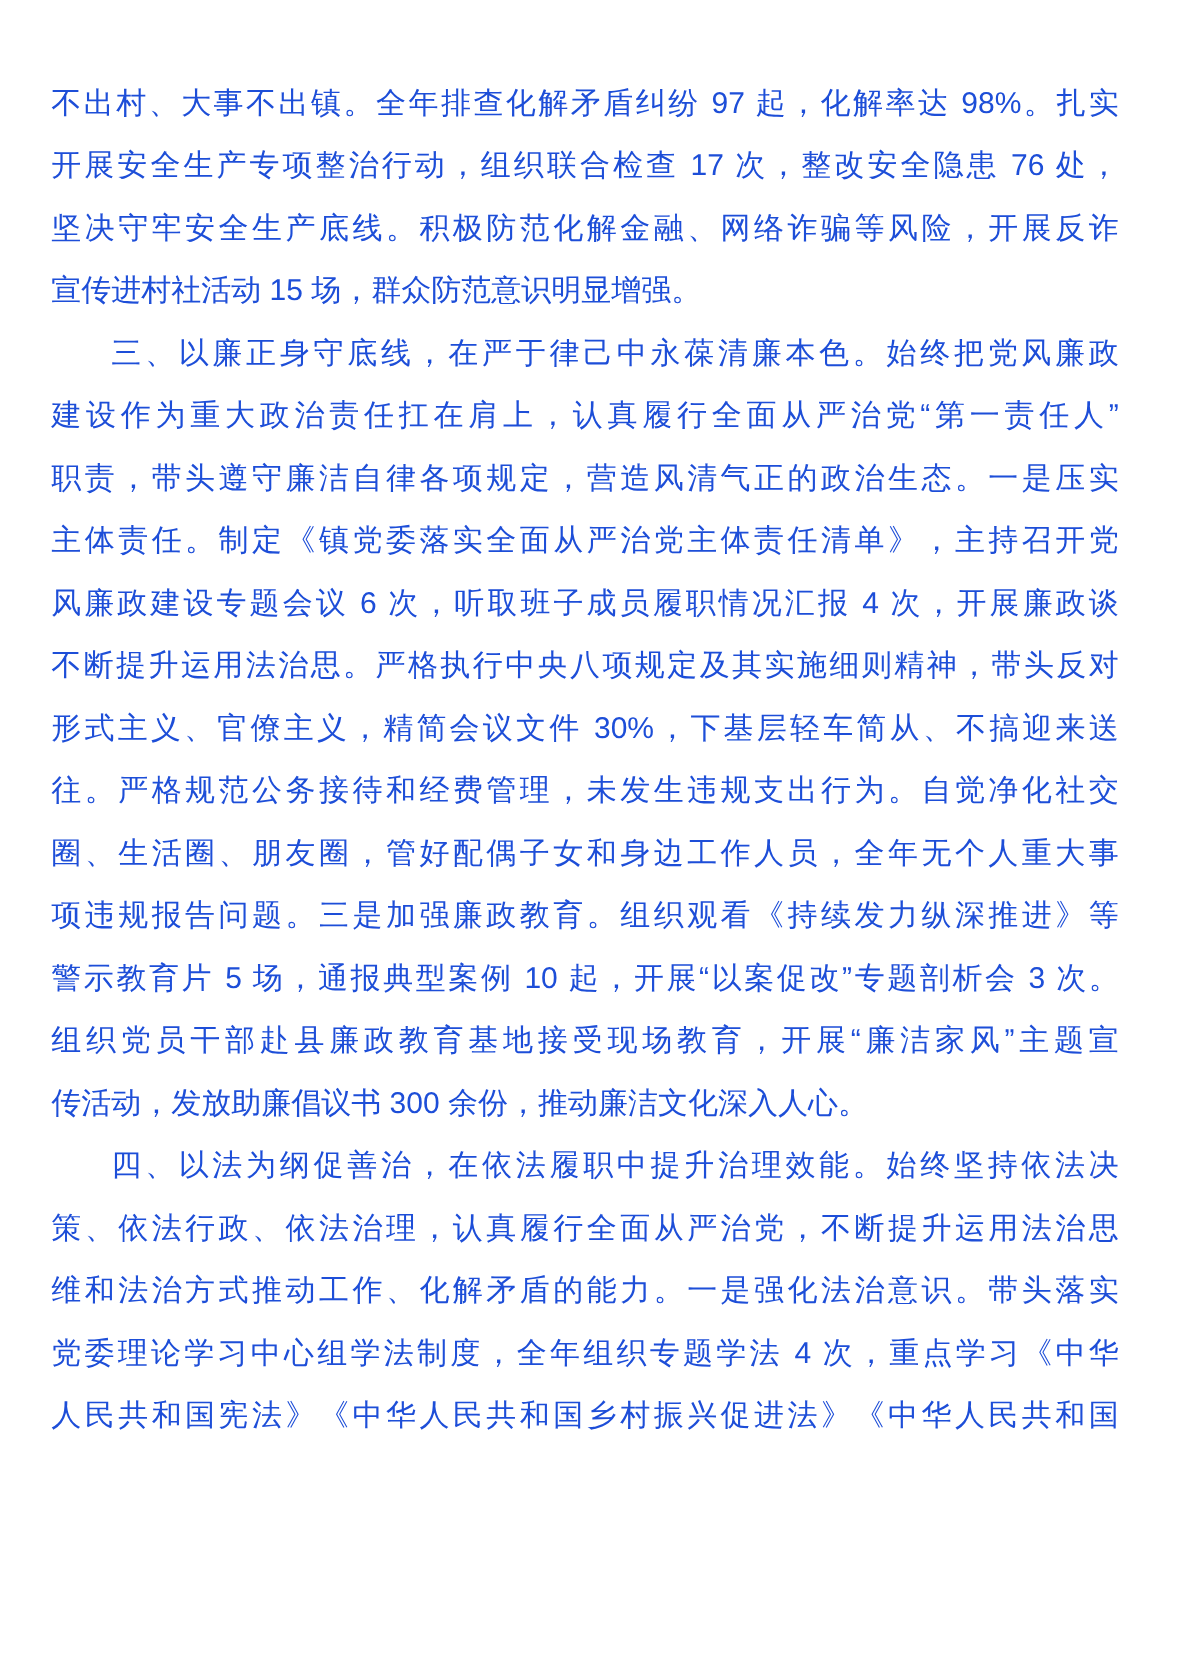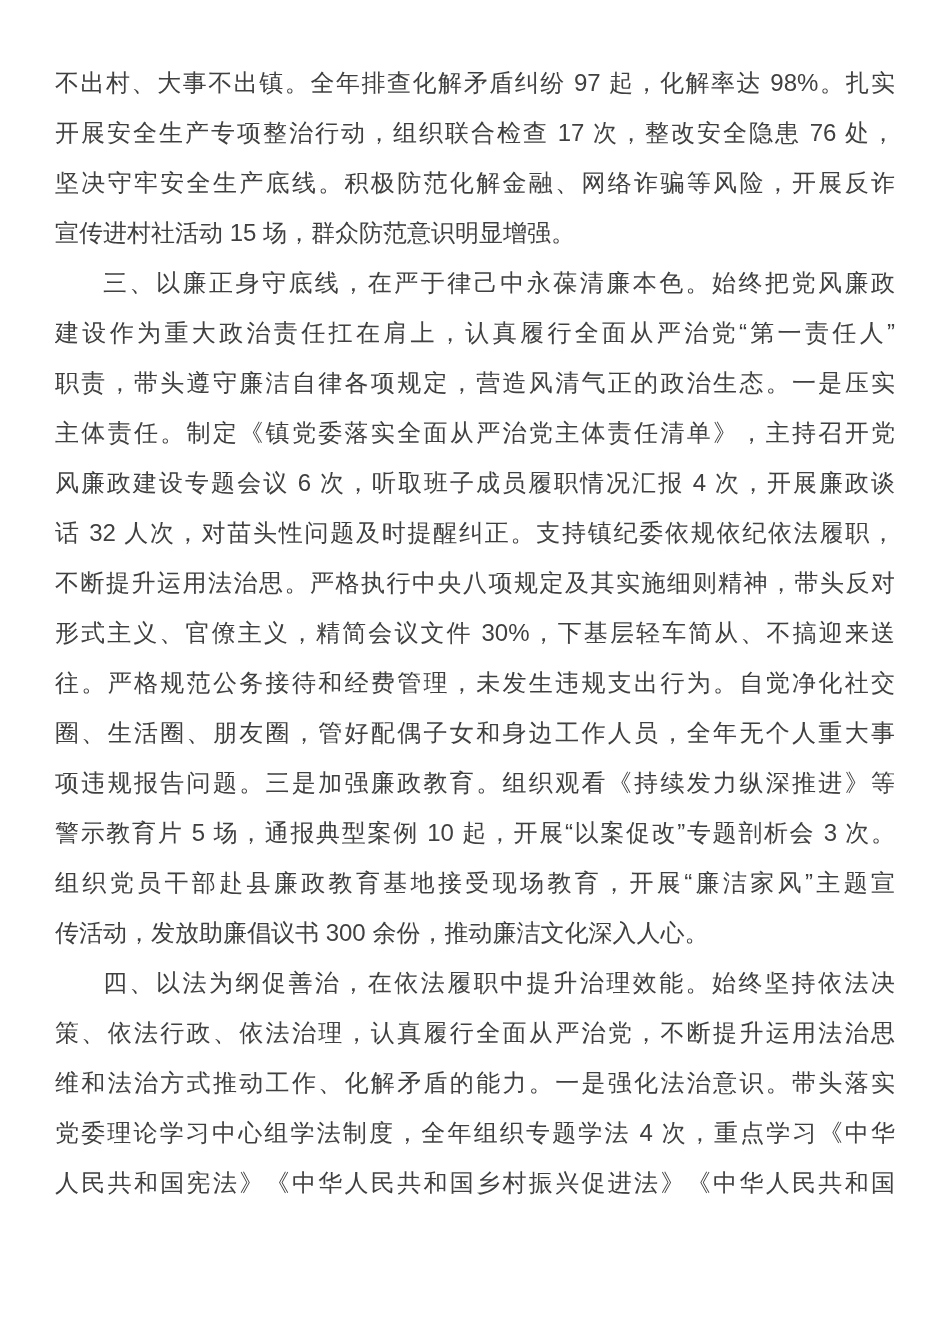--- a/index.html
+++ b/index.html
@@ -9,23 +9,23 @@
   }
   body {
     width: 950px;
     height: 1344px;
     overflow: hidden;
   }
   .page {
     box-sizing: border-box;
     width: 950px;
     height: 1344px;
-    padding: 58px 55px 0 55px;
+    padding: 58px 55px 0 41px;
     background: #ffffff;
-    color: #404040;
+    color: #1d4ed8;
     font-family: "Liberation Sans", "DejaVu Sans", sans-serif;
     font-size: 24px;
     font-weight: 500;
   }
   .paragraph {
     margin: 0;
   }
   .line {
     height: 50px;
     line-height: 50px;
@@ -55,21 +55,20 @@
     <div class="line">坚决守牢安全生产底线。积极防范化解金融、网络诈骗等风险，开展反诈</div>
     <div class="line end">宣传进村社活动 15 场，群众防范意识明显增强。</div>
   </div>
 
   <div class="paragraph">
     <div class="line indent">三、以廉正身守底线，在严于律己中永葆清廉本色。始终把党风廉政</div>
     <div class="line">建设作为重大政治责任扛在肩上，认真履行全面从严治党“第一责任人”</div>
     <div class="line">职责，带头遵守廉洁自律各项规定，营造风清气正的政治生态。一是压实</div>
     <div class="line">主体责任。制定《镇党委落实全面从严治党主体责任清单》，主持召开党</div>
     <div class="line">风廉政建设专题会议 6 次，听取班子成员履职情况汇报 4 次，开展廉政谈</div>
-    <div class="line">话 32 人次，对苗头性问题及时提醒纠正。支持镇纪委依规依纪依法履职，</div>
     <div class="line">不断提升运用法治思。严格执行中央八项规定及其实施细则精神，带头反对</div>
     <div class="line">形式主义、官僚主义，精简会议文件 30%，下基层轻车简从、不搞迎来送</div>
     <div class="line">往。严格规范公务接待和经费管理，未发生违规支出行为。自觉净化社交</div>
     <div class="line">圈、生活圈、朋友圈，管好配偶子女和身边工作人员，全年无个人重大事</div>
     <div class="line">项违规报告问题。三是加强廉政教育。组织观看《持续发力纵深推进》等</div>
     <div class="line">警示教育片 5 场，通报典型案例 10 起，开展“以案促改”专题剖析会 3 次。</div>
     <div class="line">组织党员干部赴县廉政教育基地接受现场教育，开展“廉洁家风”主题宣</div>
     <div class="line end">传活动，发放助廉倡议书 300 余份，推动廉洁文化深入人心。</div>
   </div>
 

